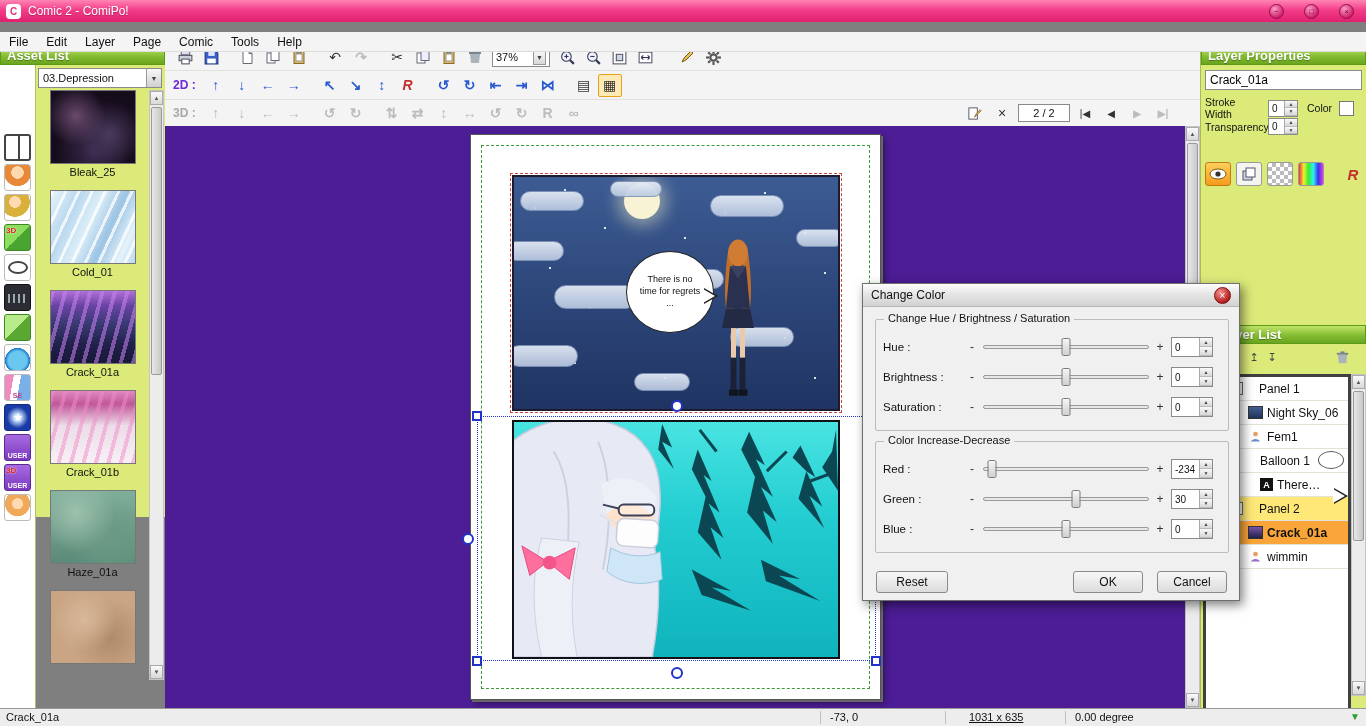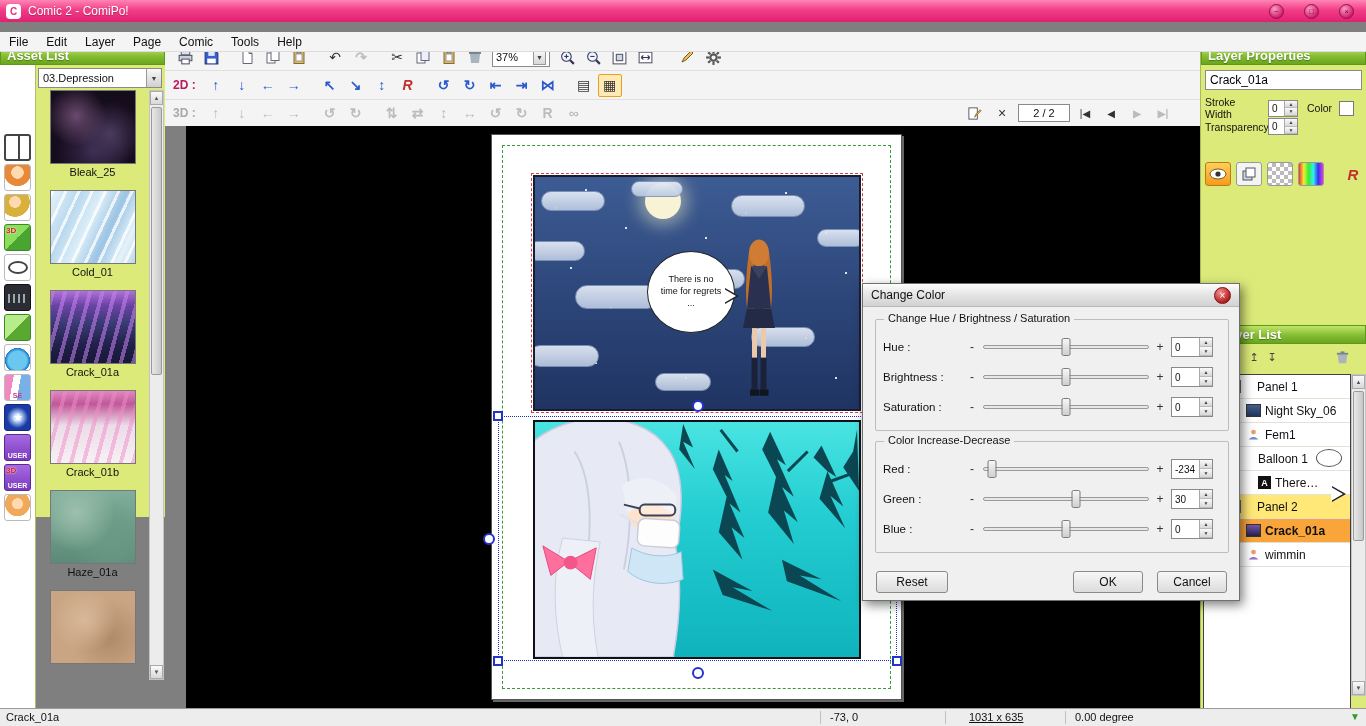--- a/index.html
+++ b/index.html
@@ -28,21 +28,21 @@
   .sep { position:absolute; left:0; right:0; border-top:1px solid #e0e0e0; }
   .trow { position:absolute; left:173px; display:flex; align-items:center; gap:2px; height:26px; }
   .tbtn { min-width:24px; height:23px; border:1px solid transparent; border-radius:2px;
     display:flex; align-items:center; justify-content:center; font-size:14px; color:#333; padding:0 1px; }
   .tbtn.blue { color:#2a5ad0; font-weight:bold; }
   .tbtn.dis  { color:#bcbcbc; font-weight:bold; }
   .tbtn.red  { color:#c23030; font-weight:bold; font-style:italic; }
   .tbtn.active { border:1px solid #e8a020; background:#ffe9b5; }
   .gap8{width:8px;} .gap14{width:14px;}
   .rowlabel { font-size:12px; font-weight:bold; margin-right:6px; }
-  .rowlabel.blue{ color:#be185d; } .rowlabel.gray{ color:#a8a8a8; }
+  .rowlabel.blue{ color:#6d28d9; } .rowlabel.gray{ color:#a8a8a8; }
   .zoombox { width:58px; height:19px; background:#fff; border:1px solid #8a8a8a; display:flex;
     align-items:center; justify-content:space-between; font-size:11px; padding:0 3px; margin:0 3px; }
   .zoombox .dd { font-size:7px; color:#444; background:linear-gradient(#f8f8f8,#d8d8d8);
     border:1px solid #999; width:13px; height:15px; display:flex; align-items:center; justify-content:center; }
   .pagenav { position:absolute; left:962px; top:58px; display:flex; align-items:center; gap:4px; height:26px; }
   .pagebox { width:52px; height:18px; border:1px solid #8a8a8a; background:#fff; font-size:11px;
     display:flex; align-items:center; justify-content:center; }
   .navbtn { font-size:10px; min-width:22px; }
 
   
@@ -75,21 +75,21 @@
   .a6{background:radial-gradient(circle at 40% 40%, #d8b89a 0%, rgba(0,0,0,0) 48%),radial-gradient(circle at 70% 65%, #b08a68 0%, rgba(0,0,0,0) 52%),#c9a583;}
 
   
   .vscroll { position:absolute; width:15px; background:#ececec; border:1px solid #c4c4c4; }
   .scr-btn { position:absolute; left:0; width:13px; height:14px; background:linear-gradient(#fafafa,#d8d8d8);
     border:1px solid #aaa; font-size:6px; color:#555; display:flex; align-items:center; justify-content:center; }
   .scr-thumb { position:absolute; left:1px; width:11px; background:linear-gradient(90deg,#e8e8e8,#c8c8c8);
     border:1px solid #9a9a9a; border-radius:2px; }
 
   
-  .canvas-area { position:absolute; left:165px; top:126px; width:1035px; height:582px; background:#000000; z-index:1;margin-left:21px; }
+  .canvas-area { position:absolute; left:165px; top:126px; width:1035px; height:582px; background:#4c1d95; z-index:1; }
   .page { position:absolute; left:305px; top:8px; width:411px; height:566px; background:#fff;
     border:1px solid #555; box-shadow:2px 2px 0 #666, 4px 4px 6px rgba(0,0,0,.35); }
   .margin-guide { position:absolute; left:10px; top:10px; right:10px; bottom:10px; border:1px dashed #3a9a3a; }
   .panel1 { position:absolute; left:41px; top:40px; width:328px; height:236px;
     border:2px solid #1c1c2e; outline:1px dashed #cc4444; outline-offset:1px; overflow:hidden;
     background:linear-gradient(180deg,#3d5c94 0%,#2c4578 55%,#1f3462 100%); }
   .panel2 { position:absolute; left:41px; top:285px; width:328px; height:239px; border:2px solid #101018;
     overflow:hidden; background:linear-gradient(180deg,#49e4e2 0%,#23cdd1 40%,#0fb3bd 100%); }
   .stars { position:absolute; left:0; top:0; width:2px; height:2px; background:transparent; opacity:.85;
     box-shadow:20px 30px #fff,50px 12px #fff,90px 50px #fff,140px 20px #fff,170px 60px #fff,210px 35px #fff,
@@ -142,21 +142,21 @@
     border-left:1px solid #aabb55; z-index:10; }
   .name-input { position:absolute; left:4px; top:26px; width:157px; height:20px; border:1px solid #8a8a8a;
     font-size:12px; padding:0 4px; font-family:"Liberation Sans",sans-serif; background:#fff; }
   .prow { position:absolute; left:4px; display:flex; align-items:center; gap:3px; font-size:10.5px; }
   .chk { width:15px; height:15px; background:#fff; border:1px solid #777; }
   .pbtn { width:26px; height:24px; border:1px solid #999; border-radius:3px; background:#f4f4f0;
     display:flex; align-items:center; justify-content:center; position:relative; overflow:hidden; }
   .pbtn.eye { background:linear-gradient(#ffcf5a,#f59b1e); border-color:#c07a10; }
   .pbtn.checker { background-image:linear-gradient(45deg,#bbb 25%,rgba(0,0,0,0) 25%,rgba(0,0,0,0) 75%,#bbb 75%),linear-gradient(45deg,#bbb 25%,#fff 25%,#fff 75%,#bbb 75%); background-size:8px 8px; background-position:0 0,4px 4px; }
   .pbtn.rainbow { background:linear-gradient(90deg,#e33,#ee3,#3e3,#3ee,#33e,#e3e); }
-  .llist { position:absolute; left:2px; top:330px; width:148px; height:345px; background:#fff; border:1px solid #404040; }
+  .llist { position:absolute; left:2px; top:330px; width:148px; height:345px; background:#fff; border:3px solid #404040; }
   .lrow { height:24px; display:flex; align-items:center; border-bottom:1px solid #e2e2d6; font-size:12px; background:#fff; }
   .lrow.yellow { background:#ffe878; }
   .lrow.orange { background:#f9a53a; font-weight:bold; }
   .lic { width:15px; height:13px; flex:0 0 auto; margin-right:4px; }
   .lic.balloon { background:#fff; border:1px solid #555; border-radius:50%; height:11px; }
   .lic.textA { background:#111; color:#fff; font-size:9px; font-weight:bold; width:13px; height:13px;
     display:flex; align-items:center; justify-content:center; }
   .lic.panelic { background:#fff; border:1px solid #666; }
   .lic.thumb-sky { background:linear-gradient(#44608f,#20355c); border:1px solid #333; }
   .lic.thumb-crack { background:linear-gradient(#7a55aa,#222248); border:1px solid #333; }

